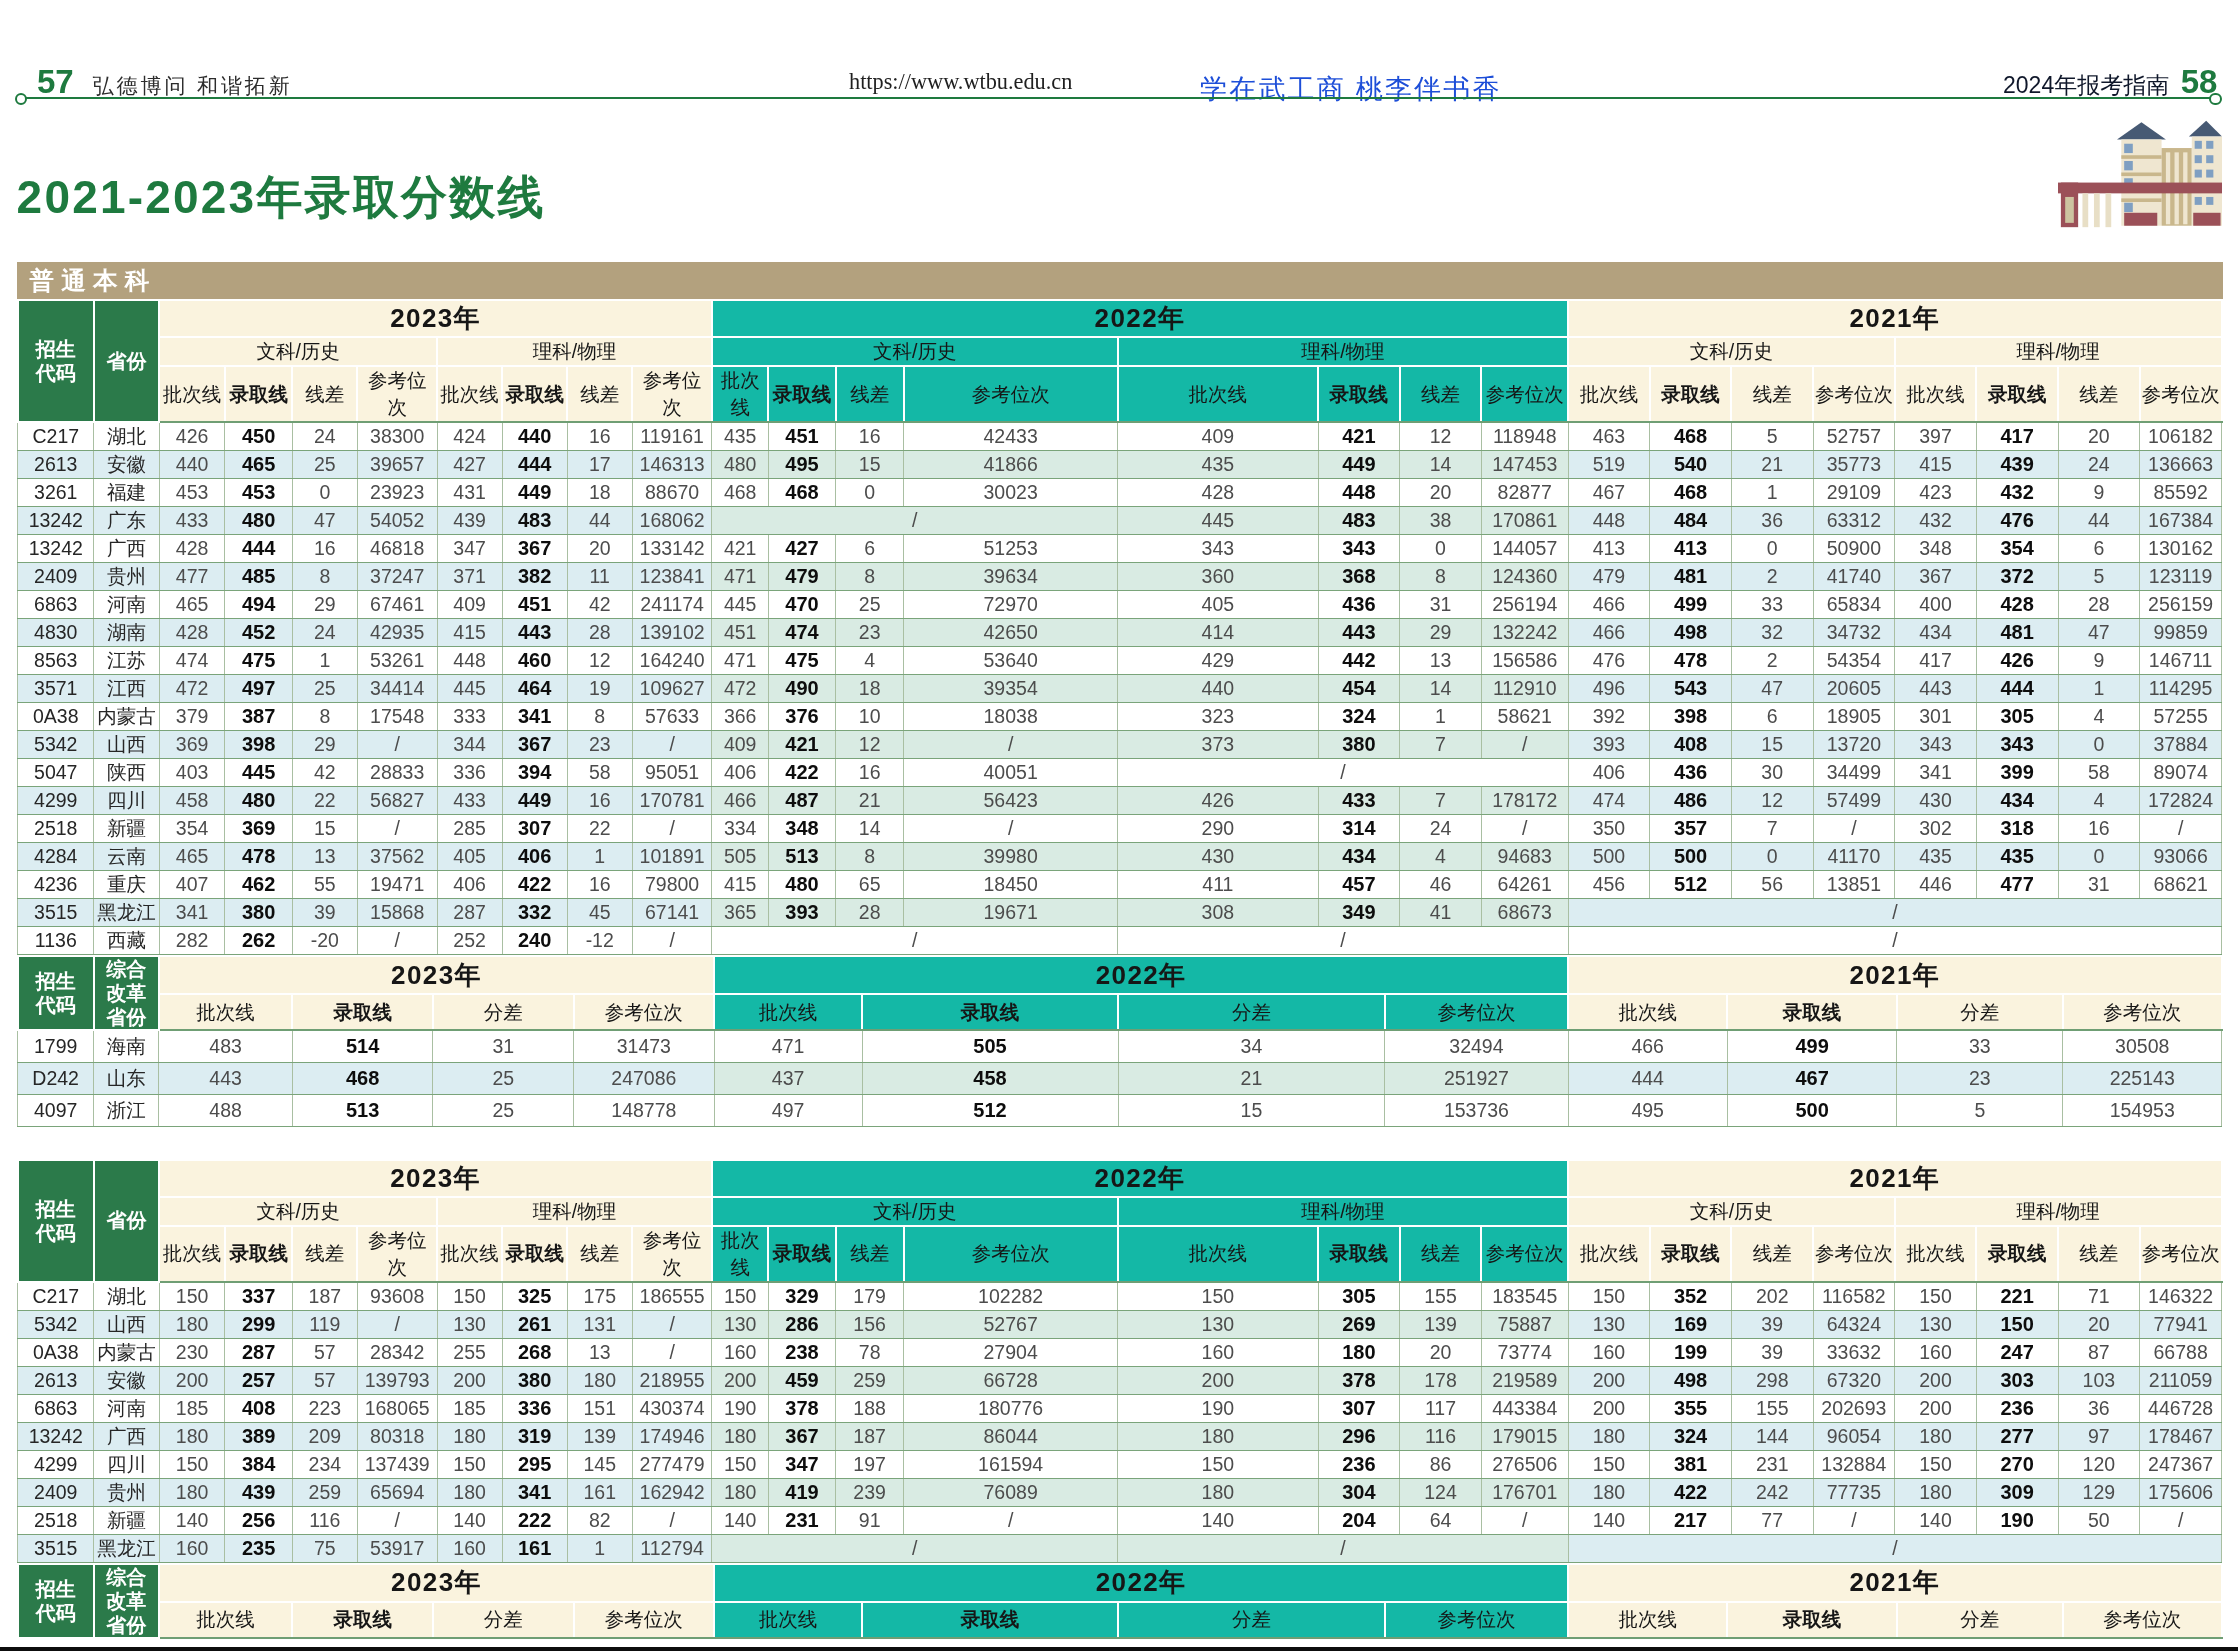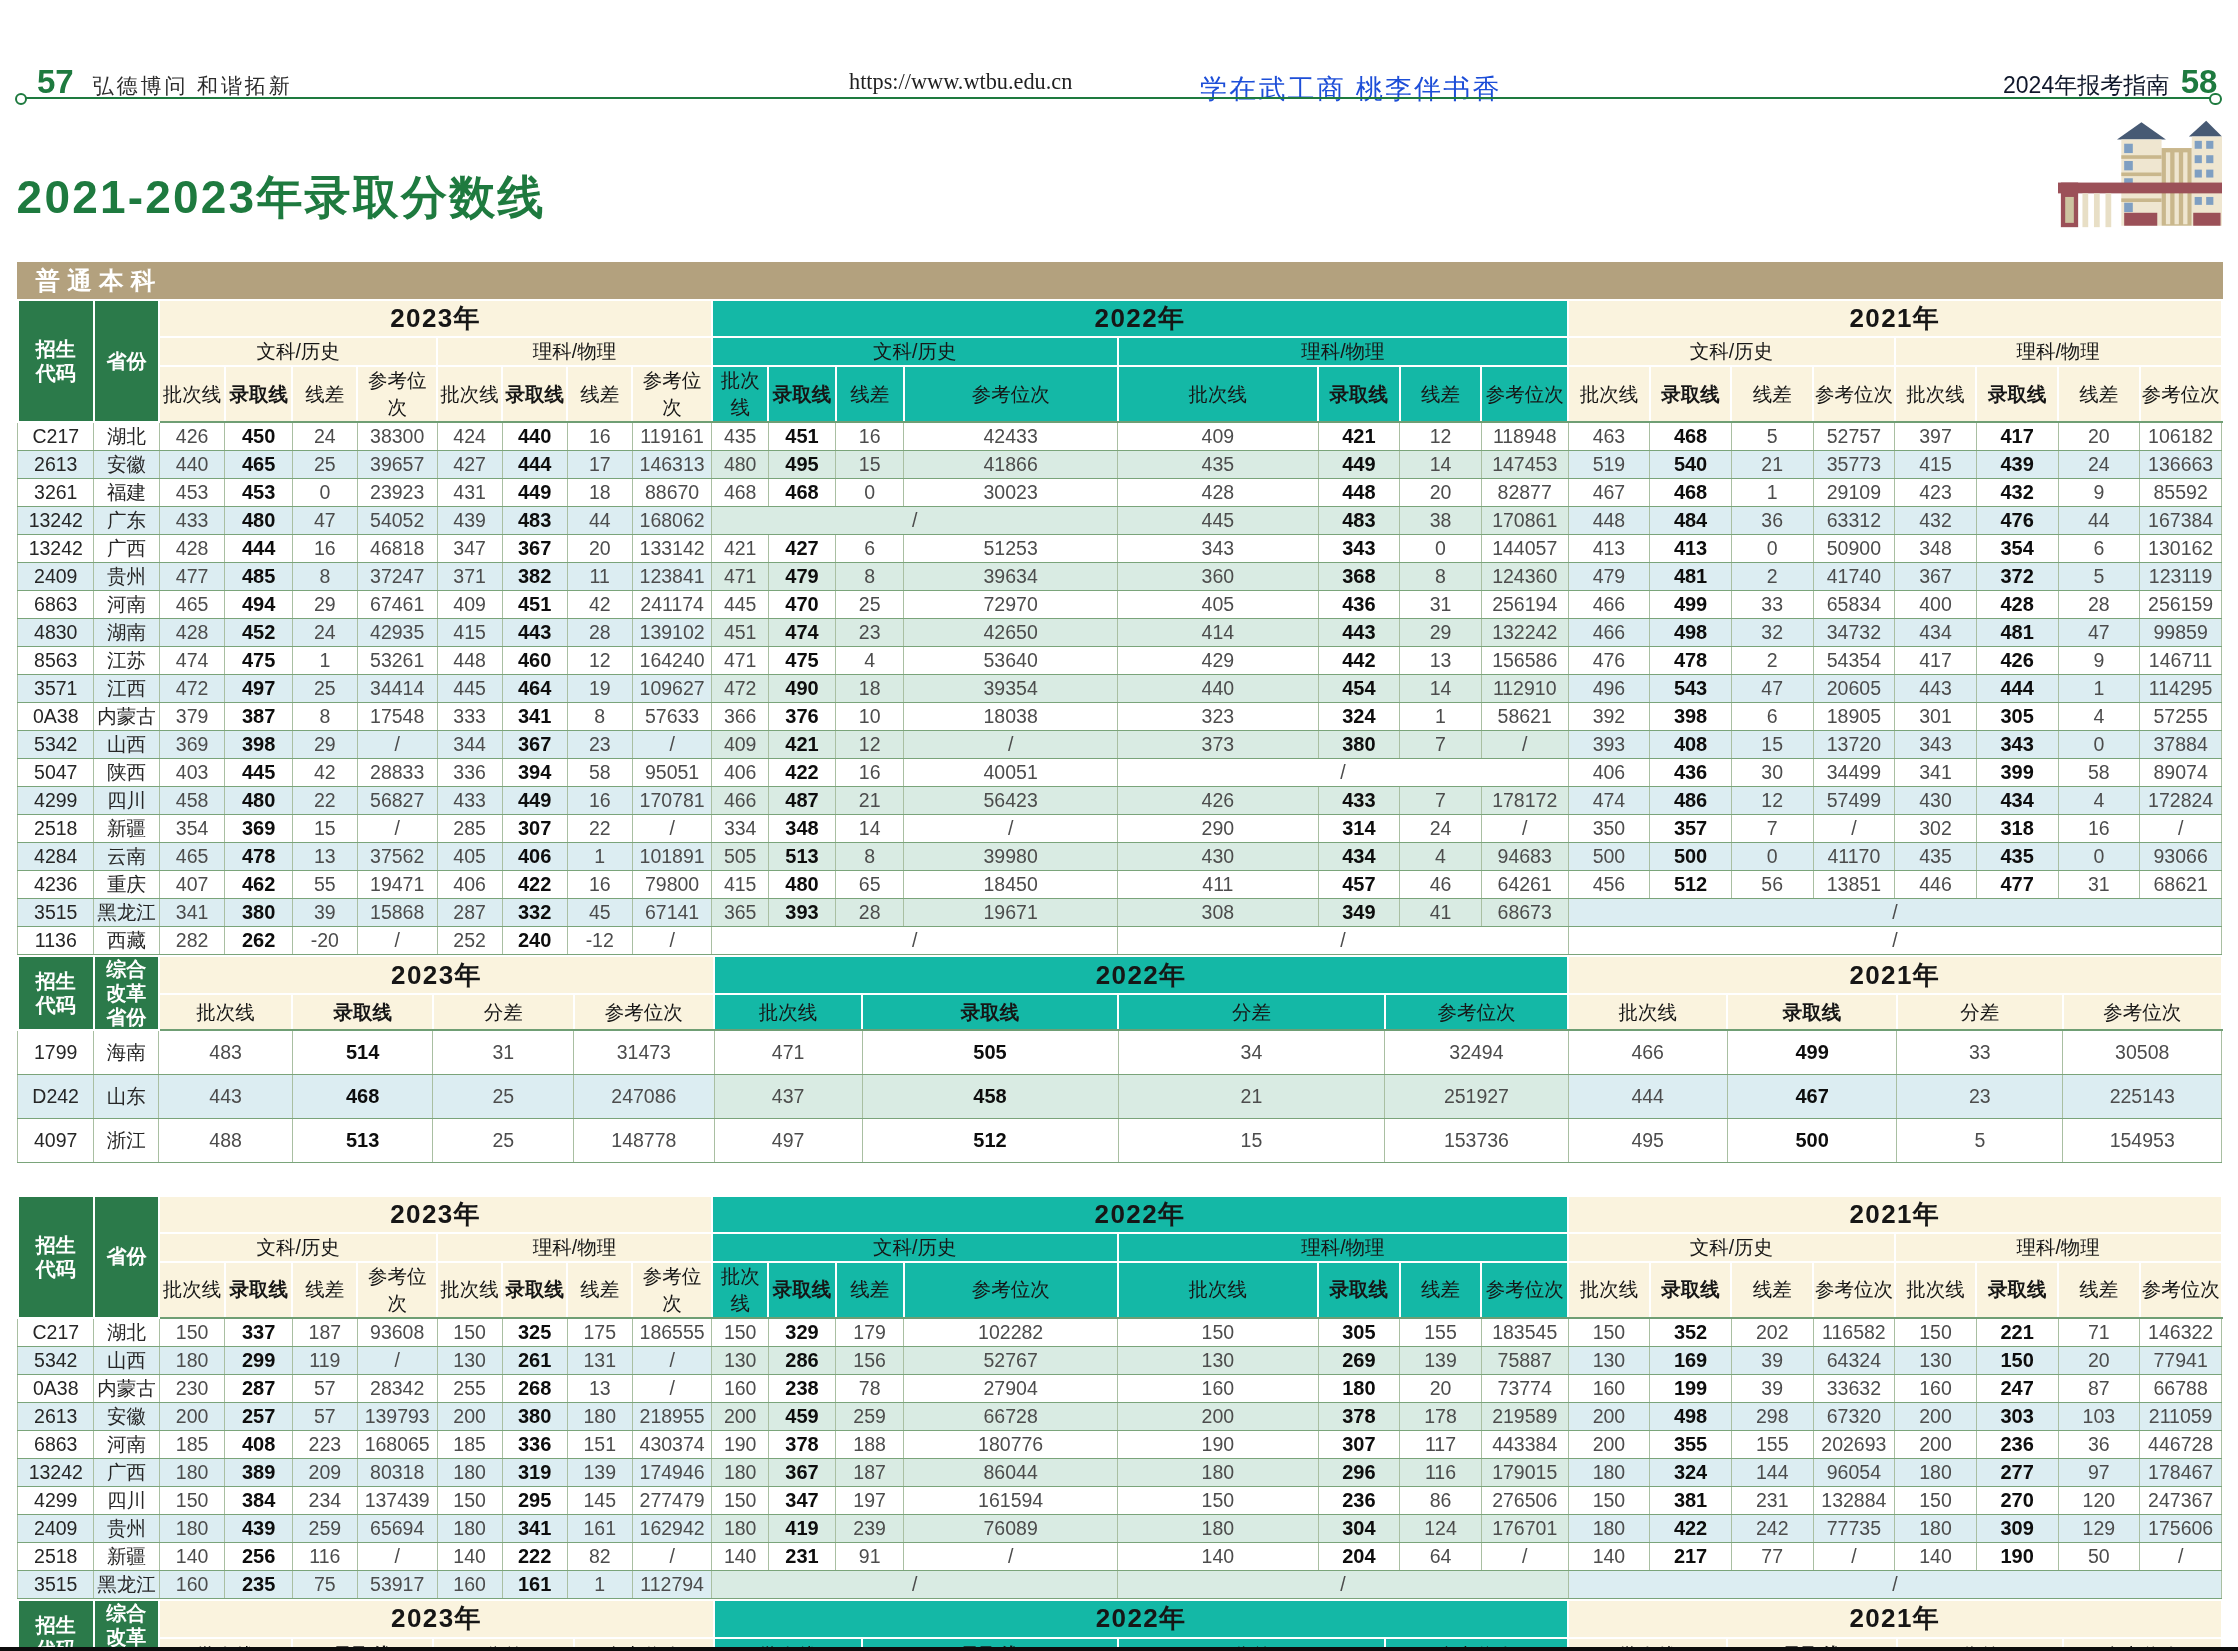--- a/index.html
+++ b/index.html
@@ -20,21 +20,21 @@
       border:2.2px solid #1e7a3f;border-radius:50%;background:#fff;}
   .hdr-rule::before{left:-11.5px;}
   .hdr-rule::after{right:-11.5px;}
   
   .title{position:absolute;left:16.6px;top:167px;margin:0;font-size:46px;font-weight:bold;
          color:#1e7a3f;letter-spacing:2.2px;}
   .building{position:absolute;right:17.3px;top:112px;}
   
   .content{position:absolute;left:16.6px;top:262px;width:2206px;}
   .secbar{height:37px;line-height:37px;background:#b3a17e;color:#fff;font-size:24.5px;
-          font-weight:bold;padding-left:19px;letter-spacing:7.2px;}
+          font-weight:bold;padding-left:13px;letter-spacing:7.2px;}
   .tbl2-gap{margin-top:32px;}
   
   .grid{width:100%;border-collapse:collapse;table-layout:fixed;}
   .grid th{border:2.2px solid #fff;font-weight:normal;font-size:19.5px;color:#161616;padding:0;}
   .grid th.pre{white-space:pre-line;line-height:1.2;}
   .grid th.yr{font-size:26px;font-weight:bold;letter-spacing:1.4px;}
   .grid th.bcol{font-weight:bold;}
   .grid th.bg-green{background:#2b7a4a;color:#fff;font-weight:bold;font-size:20px;}
   .bg-cream{background:#faf3de;}
   .bg-teal{background:#14b8a6;}
@@ -45,21 +45,21 @@
   .grid td.code,.grid td.prov{color:#262626;}
   .grid tr.stripe td{background:#dcedf2;}
   .grid tr.stripe td.g1{background:#d9ebe3;}
   .main thead tr.hy{height:35px;}
   .main thead tr.hs{height:27px;}
   .main thead tr.hc{height:30px;}
   .main tbody tr{height:28px;}
   .main.compact tbody tr{height:24px;}
   .reform thead tr.hy{height:32px;}
   .reform thead tr.hc{height:35px;}
-  .reform tbody tr{height:44px;}
+  .reform tbody tr{height:32px;}
   
   .footer-bar{position:absolute;left:0;bottom:0;width:2239px;height:4.3px;background:#0d0d0d;}
 </style>
 </head>
 <body>
 
 <div class="hdr">
   <div class="hdr-left">
     <span class="pgnum">57</span>
     <span class="motto">弘德博问  和谐拓新</span>

